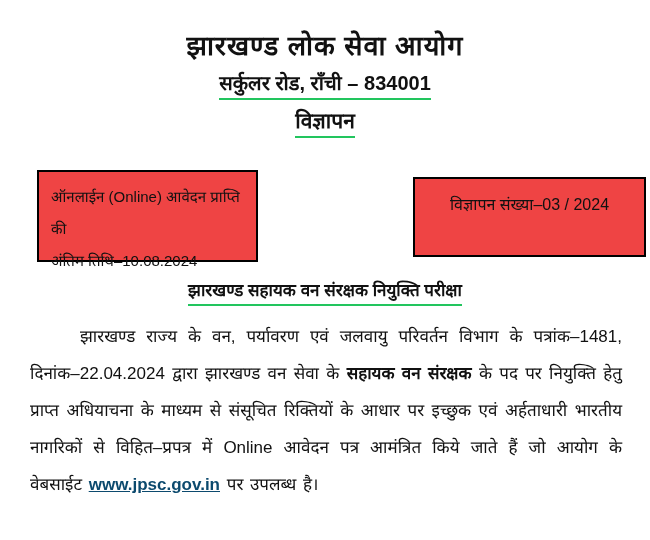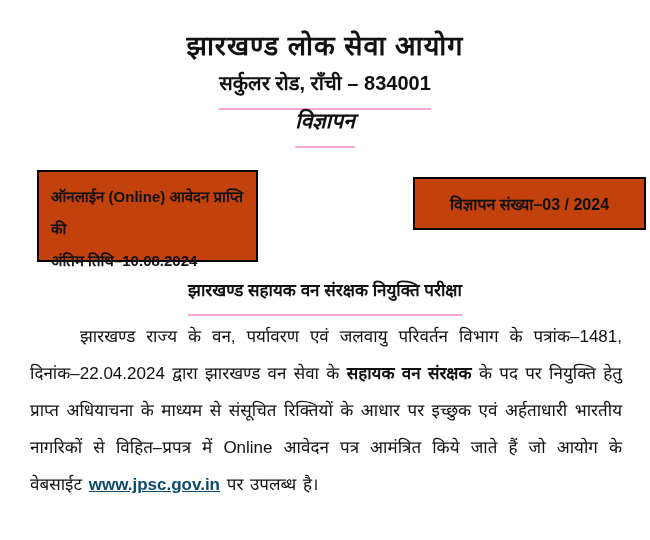--- a/index.html
+++ b/index.html
@@ -5,32 +5,32 @@
   html, body { margin:0; padding:0; background:#ffffff; }
   .page {
     position:relative; width:650px; height:540px; background:#ffffff;
     color:#111111; font-family:"Liberation Sans","DejaVu Sans",sans-serif;
     overflow:hidden;
     border-radius:17px;
   }
   .centered { position:absolute; left:0; right:0; text-align:center; }
   .title { top:26px; font-size:27px; font-weight:bold; letter-spacing:1px; }
   .address { top:69px; font-size:20px; font-weight:bold; }
-  .doctype { top:106px; font-size:21px; font-weight:bold;font-style:italic; }
-  .u { border-bottom:2px solid #f9a8d4; padding-bottom:14px; }
+  .doctype { top:106px; font-size:21px; font-weight:bold; }
+  .u { border-bottom:2px solid #22c55e; padding-bottom:4px; }
   .box {
     position:absolute; border:2px solid #000000; box-sizing:border-box;
-    font-weight:bold; background:#c2410c;
+    font-weight:normal; background:#ef4444;
   }
   .box-left {
     left:37px; top:170px; width:221px; height:92px;
     padding:9px 6px 0 12px; font-size:15px; line-height:32px;
   }
   .box-right {
-    left:413px; top:177px; width:233px; height:53px;
+    left:413px; top:177px; width:233px; height:80px;
     text-align:center; padding-top:14px; font-size:16px;
   }
   .exam-heading { top:278px; font-size:17px; font-weight:bold; }
   .para {
     position:absolute; top:318px; left:30px; width:592px; margin:0;
     font-size:17px; line-height:37px; text-align:justify; text-indent:50px;
     word-spacing:2px;
   }
   .para b { font-weight:bold;margin-top:8px; }
   .website {

